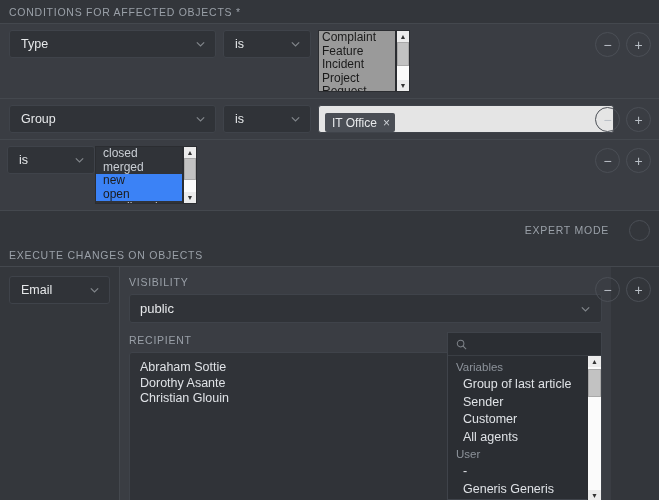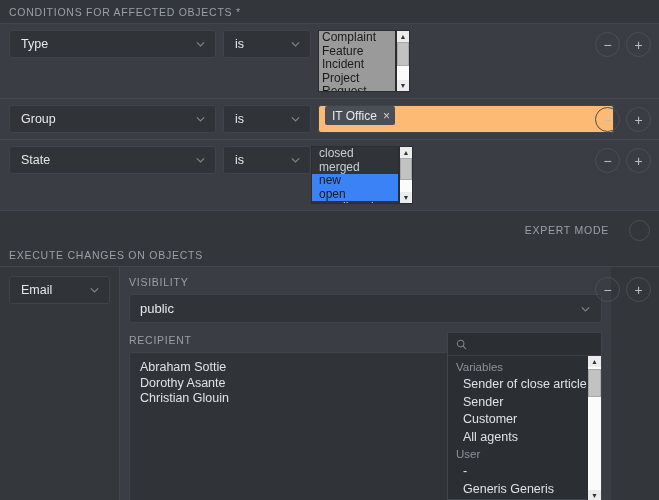--- a/index.html
+++ b/index.html
@@ -111,27 +111,27 @@
   .sbar .track { flex: 1; width: 12px; position: relative; background: #fbfbfb; }
   .sbar .thumb {
     position: absolute; left: 0; width: 12px;
     background: #c2c2c2; border: 1px solid #a8a8a8;
   }
   .sbar.h62 { height: 62px; }
   .sbar.h58 { height: 58px; }
 
   
   .chipfield {
-    background: #fdba74;
+    background: #e5e5e5;
     border: 1px solid #3f434a;
     border-radius: 3px;
     height: 28px;
     width: 296px;
     display: flex;
-    align-items: flex-start;
+    align-items: flex-end;
     padding: 0 6px;
   }
   .chip {
     background: #4a4e55;
     border-radius: 2px;
     height: 19px;
     display: inline-flex;
     align-items: center;
     padding: 0 5px 0 7px;
     color: #e8eaec;
@@ -362,26 +362,20 @@
           </span>
         </div>
       </div>
       <div class="rowbtns">
         <button class="cbtn">−</button>
         <button class="cbtn">+</button>
       </div>
     </div>
 
     <div class="cond-row" style="min-height:58px;">
-      <div class="sel sel-attr">
-        <span>State</span>
-        <svg class="caret" viewBox="0 0 12 12">
-            <path d="M2 4.2 L6 8 L10 4.2" stroke="#c3c8ce" stroke-width="1.3" fill="none"></path>
-          </svg>
-      </div>
       <div class="sel sel-op">
         <span>is</span>
         <svg class="caret" viewBox="0 0 12 12">
             <path d="M2 4.2 L6 8 L10 4.2" stroke="#c3c8ce" stroke-width="1.3" fill="none"></path>
           </svg>
       </div>
       <div class="value-cell" style="margin-left:0;">
         <div class="multilist dark">
           <div class="opt">closed</div>
           <div class="opt">merged</div>
@@ -450,21 +444,21 @@
   <div class="popup">
     <div class="searchbar">
       <svg class="mag" viewBox="0 0 12 12">
         <circle cx="5" cy="5" r="3.6" stroke="#b6bcc3" stroke-width="1.1" fill="none"></circle>
         <path d="M7.8 7.8 L11 11" stroke="#b6bcc3" stroke-width="1.1"></path>
       </svg>
       <input style="background: transparent; border: none; outline: none; color: rgb(230, 232, 234); font-size: 12px; font-family: &quot;Liberation Sans&quot;, sans-serif; width: 118px; margin-left: 5px;" placeholder="">
     </div>
     <div class="list">
       <div class="grp">Variables</div>
-      <div class="item">Sender of close article</div>
+      <div class="item">Group of last article</div>
       <div class="item">Sender</div>
       <div class="item">Customer</div>
       <div class="item">All agents</div>
       <div class="grp">User</div>
       <div class="item">-</div>
       <div class="item">Generis Generis</div>
       <div class="item">Emmanuel Ntow Darko</div>
     </div>
     <div class="psbar">
       <div class="arrow">▲</div>

